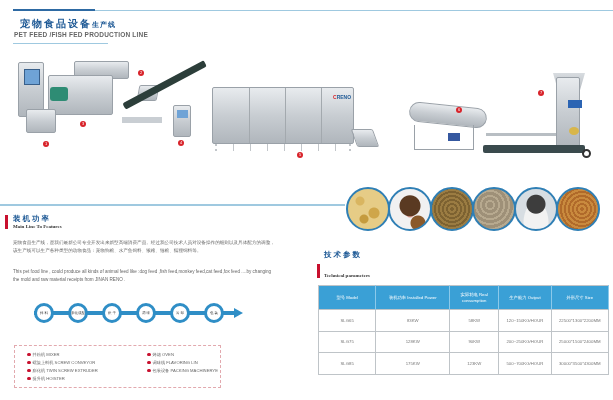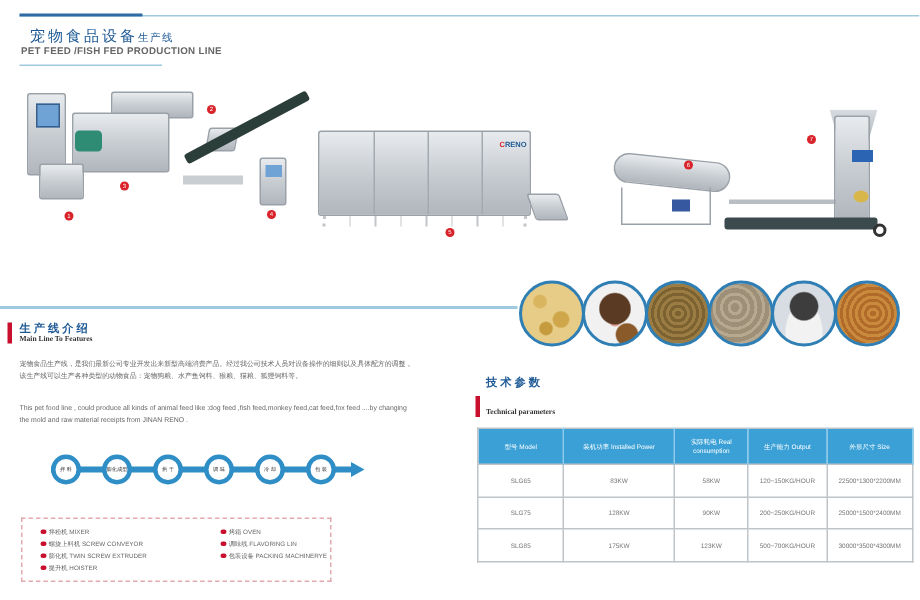--- a/index.html
+++ b/index.html
@@ -1,21 +1,21 @@
 <!DOCTYPE html>
 <html><head>
 <meta charset="utf-8">
 <style>
   * { box-sizing: border-box; margin: 0; padding: 0; }
   html, body { width: 613px; height: 400px; background: #ffffff; overflow: hidden; }
   body { position: relative; font-family: "DejaVu Sans", sans-serif; color: #555; }
 
   .top-line { position: absolute; left: 13px; top: 10px; width: 600px; height: 1px; background: #9fc9e0; }
   .top-line-accent { position: absolute; left: 13px; top: 9px; width: 82px; height: 2px; background: #2e6aa3; }
-  .title-cn { position: absolute; left: 20px; top: 17px; font-size: 10px; font-weight: normal; color: #1f5a96; letter-spacing: 2px; white-space: nowrap; text-align: right; }
+  .title-cn { position: absolute; left: 20px; top: 17px; font-size: 10px; font-weight: bold; color: #1f5a96; letter-spacing: 2px; white-space: nowrap; text-align: right; }
   .title-cn .small { font-size: 7px; letter-spacing: 1px; }
   .title-en { position: absolute; left: 14px; top: 31px; font-size: 6.5px; color: #666; letter-spacing: 0.2px; font-family: "Liberation Sans", sans-serif; font-weight: bold; white-space: nowrap; }
   .title-underline { position: absolute; left: 13px; top: 43px; width: 95px; height: 1px; background: #9fc9e0; }
 
   .machines { position: absolute; left: 0; top: 45px; width: 613px; height: 150px; }
   .m { position: absolute; border-radius: 2px; }
   .steel { background: linear-gradient(180deg,#e8ebee 0%,#c8cdd2 50%,#b0b6bc 100%); border: 1px solid #9aa1a8; }
   .cabinet1 { left: 18px; top: 17px; width: 26px; height: 55px; }
   .cabinet1 .screen { position: absolute; left: 5px; top: 6px; width: 16px; height: 16px; background: #6fa3d6; border: 1px solid #385f8a; }
   .mixer { left: 26px; top: 64px; width: 30px; height: 24px; }
@@ -130,21 +130,21 @@
 <div class="food-row">
   <div class="food food-0"></div>
   <div class="food food-1"></div>
   <div class="food food-2"></div>
   <div class="food food-3"></div>
   <div class="food food-4"></div>
   <div class="food food-5"></div>
 </div>
 
 <div class="sec-bar" style="left:5px;top:215px"></div>
-<div class="sec-cn" style="left:13px;top:214px">生产线介绍</div>
+<div class="sec-cn" style="left:13px;top:214px">装机功率</div>
 <div class="sec-en" style="left:13px;top:224px">Main Line To Features</div>
 <div class="para" style="top:239px">宠物食品生产线，是我们最新公司专业开发出来新型高端消费产品。经过我公司技术人员对设备操作的细则以及具体配方的调整，该生产线可以生产各种类型的动物食品：宠物狗粮、水产鱼饲料、猴粮、猫粮、狐狸饲料等。</div>
 <div class="para" style="top:268px">This pet food line , could produce all kinds of animal feed like :dog feed ,fish feed,monkey feed,cat feed,fox feed ....by changing the mold and raw material receipts from JINAN RENO .</div>
 
 <div class="flow">
   <div class="flow-arrow"></div>
   <div class="flow-head"></div>
   <div class="flow-node" style="left:0px">拌 料</div>
   <div class="flow-node" style="left:34px">膨化成型</div>
   <div class="flow-node" style="left:68px">烘 干</div>

